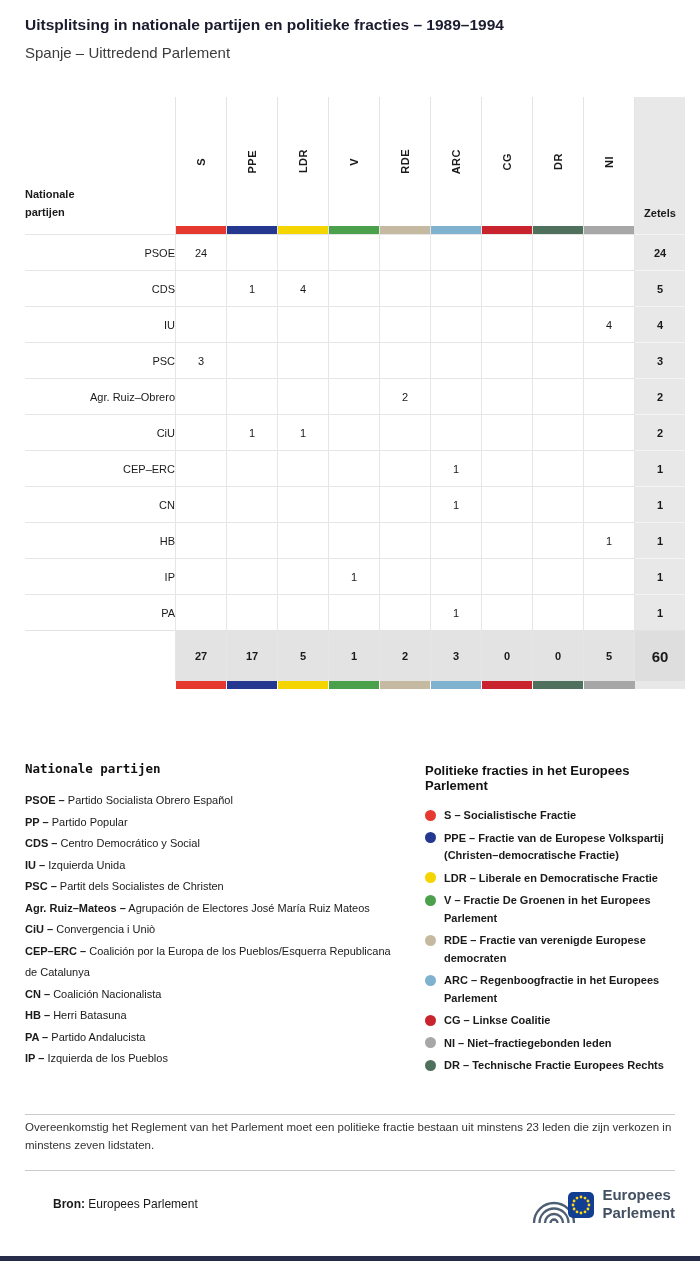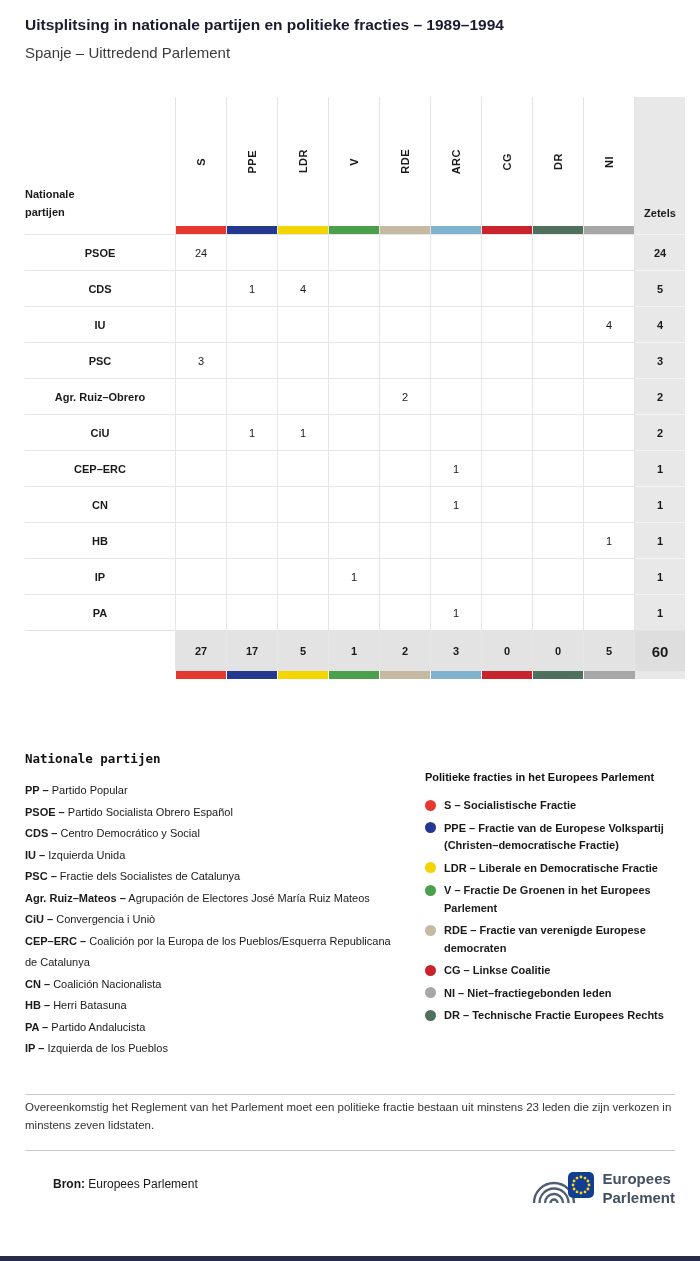--- a/index.html
+++ b/index.html
@@ -23,53 +23,53 @@
   .rot { writing-mode:vertical-rl; transform:rotate(180deg); font-size:11px; font-weight:bold;
          letter-spacing:0.5px; }
   .bar { height:8px; }
 
   .zcol { width:50px; background:#e8e8e8; }
   th.zhead { border-left:1px solid #e4e4e4; vertical-align:bottom; }
   .zhead-inner { height:137px; display:flex; align-items:flex-end; justify-content:center;
                  font-size:11px; font-weight:bold; padding-bottom:15px; box-sizing:border-box; }
 
   tr.drow th, tr.drow td { border-top:1px solid #e6e6e6; height:35px; }
-  th.party { text-align:center; font-size:11px; font-weight:bold; }
+  th.party { text-align:right; font-size:11px; font-weight:normal; }
   td.num { text-align:center; font-size:11px; border-left:1px solid #e6e6e6; }
   td.znum { text-align:center; font-size:11px; font-weight:bold; border-left:1px solid #e6e6e6;
             border-top:1px solid #f4f4f4 !important; }
 
-  tr.trow th, tr.trow td { border-top:1px solid #e2e2e2; height:40px; }
+  tr.trow th, tr.trow td { border-top:1px solid #e2e2e2; height:50px; }
   td.tnum { background:#e3e3e3; font-weight:bold; }
   td.ztot { background:#dedede; text-align:center; font-size:15px; font-weight:bold;
             border-left:1px solid #e6e6e6; }
 
   tr.barrow td { height:8px; line-height:0; }
   td.barcell { border-left:1px solid #fff; }
 
   .legends { display:flex; margin-top:72px; }
   .legend-left { width:370px; }
   .legend-right { width:250px; margin-left:30px; }
   .legend-left h2 { font-family:"DejaVu Sans Mono", monospace; font-size:12.5px; font-weight:bold;
                     margin:0 0 14px; color:#111; }
-  .legend-right h2 { font-size:11px; font-weight:bold; margin:20px 0 14px; color:#111; }
+  .legend-right h2 { font-size:13px; font-weight:bold; margin:2px 0 14px; color:#111; }
   ul.legend { list-style:none; margin:0; padding:0; }
   .legend-left li { font-size:11px; line-height:21.5px; }
   .legend-right li { font-size:11px; line-height:17.5px; margin-bottom:5px;
                      padding-left:19px; text-indent:-19px;font-weight:bold; }
   .dot { display:inline-block; width:11px; height:11px; border-radius:50%; margin-right:8px;
          vertical-align:-1.5px; }
 
   hr.rule { border:none; border-top:1px solid #cbcbcb; margin:0; }
   hr.rule-top { margin-top:34px; }
   .footnote { font-size:11.5px; color:#333; line-height:1.65; margin:3px 0 15px; }
   .footer { display:flex; align-items:center; justify-content:space-between; margin-top:10px; }
   .source { font-size:12px; color:#1a1a1a; }
   .source b { font-weight:bold;padding-left:28px; }
-  .logo { display:flex; align-items:flex-end; gap:3px; }
+  .logo { display:flex; align-items:center; gap:3px; }
   .logo-text { font-size:15px; font-weight:bold; color:#425062; line-height:1.25; }
   .bottom-strip { position:absolute; left:0; right:0; bottom:0; height:5px; background:#272c4a; }
 </style>
 </head>
 <body>
 
 <div class="page">
 
   <h1 class="title">Uitsplitsing in nationale partijen en politieke fracties – 1989–1994</h1>
   <div class="subtitle">Spanje – Uittredend Parlement</div>
@@ -329,42 +329,43 @@
           <td class="barcell" style="background:#a7a7a7"></td>
           <td class="zcol"></td>
         </tr>
       </tbody>
     </table>
 
   <div class="legends">
     <div class="legend-left">
       <h2>Nationale partijen</h2>
       <ul class="legend" id="parties-list">
+          <li><b>PSOE –</b> <span>Partido Socialista Obrero Español</span></li>
           <li><b>PP –</b> <span>Partido Popular</span></li>
-          <li><b>PSOE –</b> <span>Partido Socialista Obrero Español</span></li>
           <li><b>CDS –</b> <span>Centro Democrático y Social</span></li>
           <li><b>IU –</b> <span>Izquierda Unida</span></li>
-          <li><b>PSC –</b> <span>Fractie dels Socialistes de Catalunya</span></li>
+          <li><b>PSC –</b> <span>Partit dels Socialistes de Christen</span></li>
           <li><b>Agr. Ruiz–Mateos –</b> <span>Agrupación de Electores José María Ruiz Mateos</span></li>
           <li><b>CiU –</b> <span>Convergencia i Uniò</span></li>
           <li><b>CEP–ERC –</b> <span>Coalición por la Europa de los Pueblos/Esquerra Republicana de Catalunya</span></li>
           <li><b>CN –</b> <span>Coalición Nacionalista</span></li>
           <li><b>HB –</b> <span>Herri Batasuna</span></li>
           <li><b>PA –</b> <span>Partido Andalucista</span></li>
           <li><b>IP –</b> <span>Izquierda de los Pueblos</span></li>
         </ul>
     </div>
     <div class="legend-right">
       <h2>Politieke fracties in het Europees Parlement</h2>
       <ul class="legend" id="groups-list">
           <li><span class="dot" style="background:#e5382e"></span><b>S –</b> <span>Socialistische Fractie</span></li>
           <li><span class="dot" style="background:#24388f"></span><b>PPE –</b> <span>Fractie van de Europese Volkspartij (Christen–democratische Fractie)</span></li>
           <li><span class="dot" style="background:#f4d500"></span><b>LDR –</b> <span>Liberale en Democratische Fractie</span></li>
           <li><span class="dot" style="background:#4ba04b"></span><b>V –</b> <span>Fractie De Groenen in het Europees Parlement</span></li>
           <li><span class="dot" style="background:#c6b9a1"></span><b>RDE –</b> <span>Fractie van verenigde Europese democraten</span></li>
+          <li><span class="dot" style="background:#7fb2cf"></span><b>ARC –</b> <span>Regenboogfractie in het Europees Parlement</span></li>
           <li><span class="dot" style="background:#c9242e"></span><b>CG –</b> <span>Linkse Coalitie</span></li>
           <li><span class="dot" style="background:#a7a7a7"></span><b>NI –</b> <span>Niet–fractiegebonden leden</span></li>
           <li><span class="dot" style="background:#50705e"></span><b>DR –</b> <span>Technische Fractie Europees Rechts</span></li>
         </ul>
     </div>
   </div>
 
   <hr class="rule rule-top">
   <p class="footnote">Overeenkomstig het Reglement van het Parlement moet een politieke fractie bestaan uit minstens 23 leden die zijn verkozen in minstens zeven lidstaten.</p>
   <hr class="rule">

